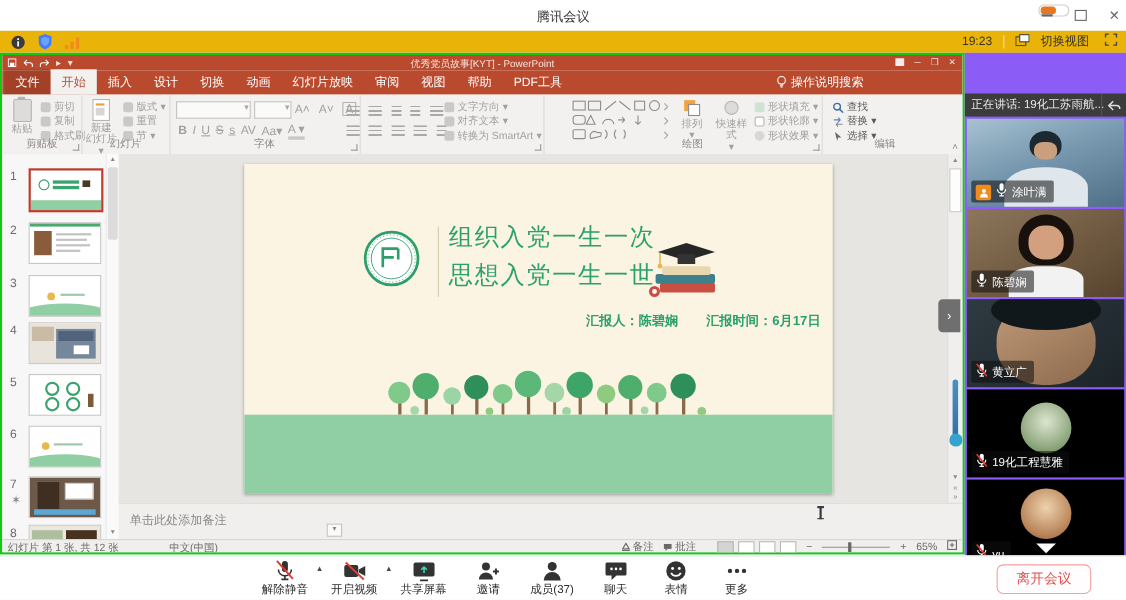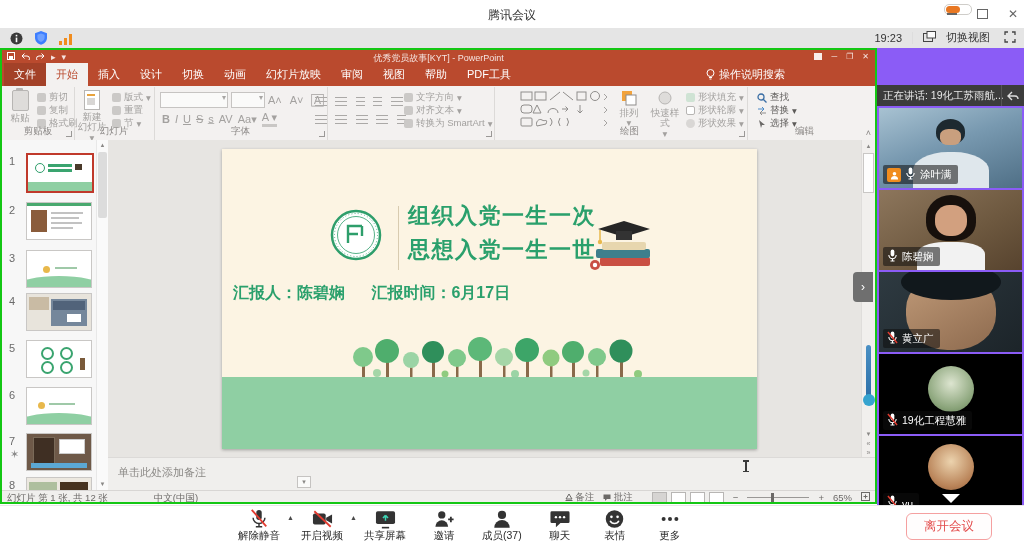--- a/index.html
+++ b/index.html
@@ -9,21 +9,21 @@
   
   .win-titlebar{position:absolute;left:0;top:0;width:1024px;height:28px;background:#fff;border-bottom:1px solid #ededed}
   .win-title{position:absolute;left:0;right:0;top:7px;text-align:center;font-size:12px;color:#333}
   .net-pill{position:absolute;right:52px;top:4px;width:26px;height:9px;border:1px solid #cfcdc9;border-radius:5px;background:#fff}
   .net-pill i{position:absolute;left:1px;top:1px;bottom:1px;width:14px;background:#E87722;border-radius:4px}
   .wc{position:absolute;top:0;right:6px;height:28px;display:flex;align-items:center;gap:20px;color:#666}
   .wc-min{width:10px;height:2px;background:#666}
   .wc-max{width:9px;height:8px;border:1.3px solid #666}
   .wc-close{font-size:12px;line-height:1}
   
-  .meet-toolbar{position:absolute;left:0;top:28px;width:1024px;height:20px;background:#e5e5e5;border-bottom:1px solid #ebebeb}
+  .meet-toolbar{position:absolute;left:0;top:28px;width:1024px;height:20px;background:#eab308;border-bottom:1px solid #ebebeb}
   .mt-left{position:absolute;left:10px;top:3px;display:flex;gap:12px;align-items:center}
   .mt-right{position:absolute;right:8px;top:2px;display:flex;gap:10px;align-items:center;font-size:11px;color:#333}
   .vsep{width:1px;height:12px;background:#ddd}
   
   .ppt{position:absolute;left:0;top:48px;width:877px;height:456px;border:2px solid #14C714;box-sizing:border-box;background:#F3F1F0;overflow:hidden}
   .ppt-titlebar{position:absolute;left:0;top:0;right:0;height:14px;background:#BA4A2E}
   .qat{position:absolute;left:5px;top:2px;display:flex;gap:6px;align-items:center;color:rgba(255,255,255,.85);font-size:9px}
   .ppt-title{position:absolute;left:0;right:0;top:2px;text-align:center;font-size:9px;color:rgba(255,255,255,.85)}
   .ppt-wc{position:absolute;right:6px;top:2px;display:flex;gap:9px;align-items:center;color:rgba(255,255,255,.85);font-size:8px}
   .ppt-wc .box{width:8px;height:7px;background:#fff;opacity:.9}
@@ -63,22 +63,22 @@
   .trow{position:absolute;left:0;width:95px;height:40px}
   .trow .num{position:absolute;left:7px;top:2px;font-size:11px;color:#6a6a6a}
   .trow .st{position:absolute;left:8px;top:15px;font-size:11px;color:#8a8a8a}
   .thumb{position:absolute;left:24px;top:0;width:64px;height:36px;background:#fff;border:1px solid #C9C7C5;overflow:hidden}
   .thumb.sel{border:2px solid #C0392B}
   .thumb i{position:absolute;display:block}
   .editor{position:absolute;left:106px;top:90px;right:13px;height:317px;background:#E7E5E2;overflow:hidden}
   .slide{position:absolute;left:114px;top:9px;width:535px;height:300px;background:#FCF4E3;box-shadow:0 1px 3px rgba(0,0,0,.3);overflow:hidden}
   .s-band{position:absolute;left:0;right:0;bottom:0;height:72px;background:#8FCFA3}
   .s-divider{position:absolute;left:176px;top:57px;width:1px;height:64px;background:#D8CBB0}
-  .s-line{position:absolute;left:186px;font-size:22px;font-weight:bold;color:#2AA06C;letter-spacing:1.5px;white-space:nowrap}
-  .s-sub{position:absolute;left:0;right:0;top:134px;text-align:left;font-size:16px;font-weight:bold;color:#2AA06C;white-space:nowrap}
+  .s-line{position:absolute;left:186px;font-size:22px;font-weight:normal;color:#2AA06C;letter-spacing:1.5px;white-space:nowrap}
+  .s-sub{position:absolute;left:0;right:0;top:134px;text-align:right;font-size:12px;font-weight:bold;color:#2AA06C;white-space:nowrap}
   .s-sub span{margin:0 11px}
   
   .right-strip{position:absolute;right:0;top:90px;width:13px;height:317px;background:#F1EFED;border-left:1px solid #DFDDDB}
   .rs-up{position:absolute;top:0;left:0;right:0;height:12px;text-align:center;font-size:6px;color:#8a8886;line-height:12px}
   .rs-th{position:absolute;left:1px;right:1px;top:13px;height:38px;background:#FDFDFD;border:1px solid #C9C7C5}
   .rs-dn{position:absolute;bottom:20px;left:0;right:0;text-align:center;font-size:6px;color:#8a8886}
   .rs-pg{position:absolute;left:0;right:0;text-align:center;font-size:7px;color:#8a8886;line-height:8px}
   .collapse-tab{position:absolute;right:2px;top:222px;width:20px;height:30px;background:#6F6F6F;border-radius:4px 0 0 4px;color:#fff;font-size:12px;text-align:center;line-height:30px;z-index:3}
   .thermo{position:absolute;right:4px;top:295px;width:5px;height:55px;background:linear-gradient(#4A90C4,#2C6FA8);border-radius:3px;z-index:3}
   .thermo:after{content:"";position:absolute;left:-3.5px;bottom:-6px;width:12px;height:12px;border-radius:50%;background:#35A3CF}

